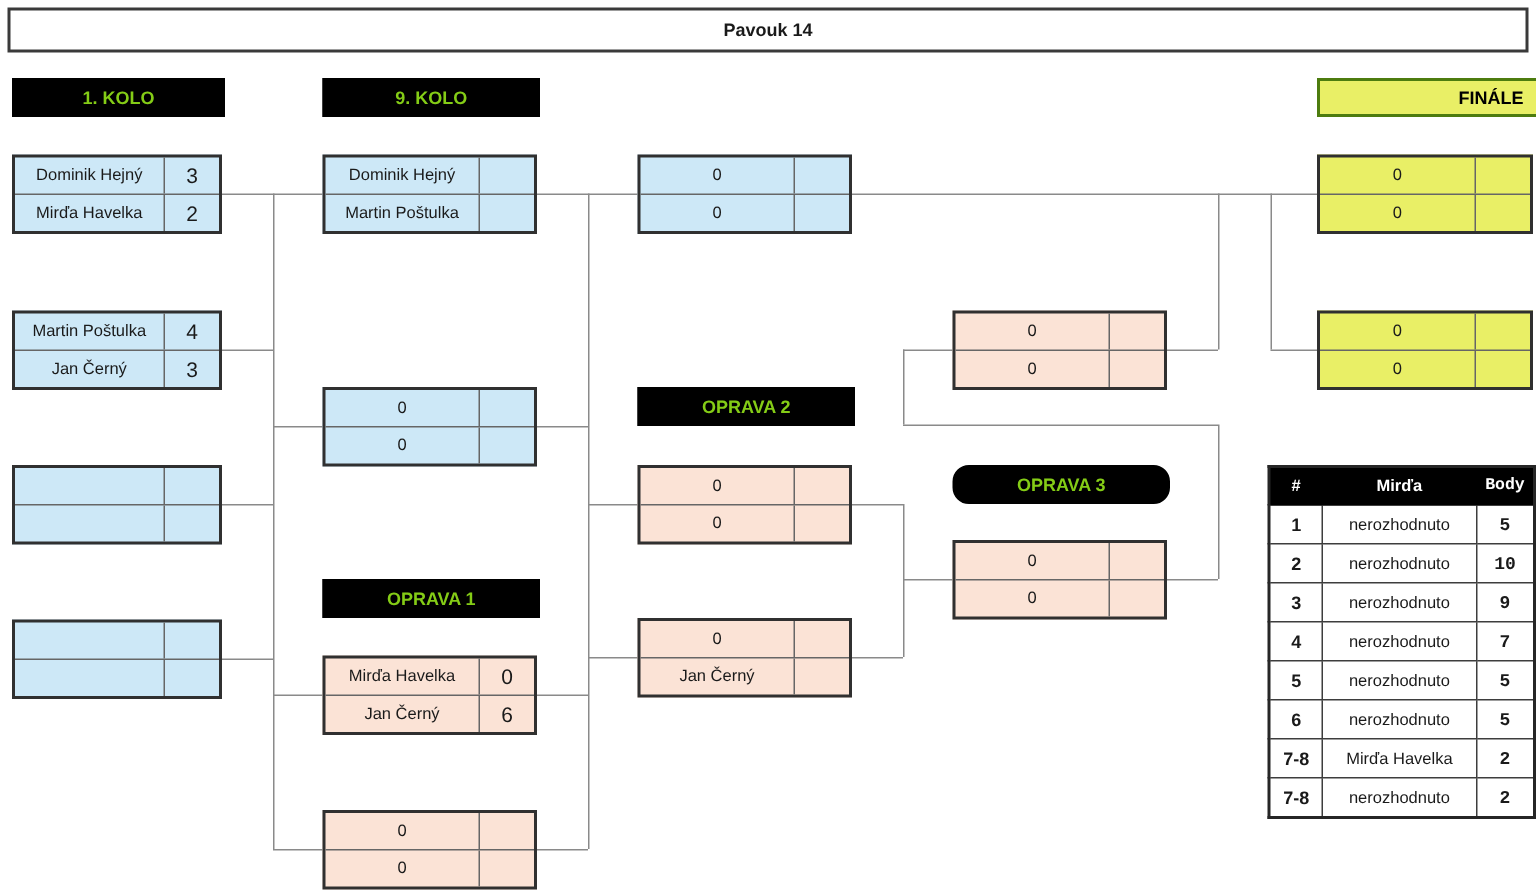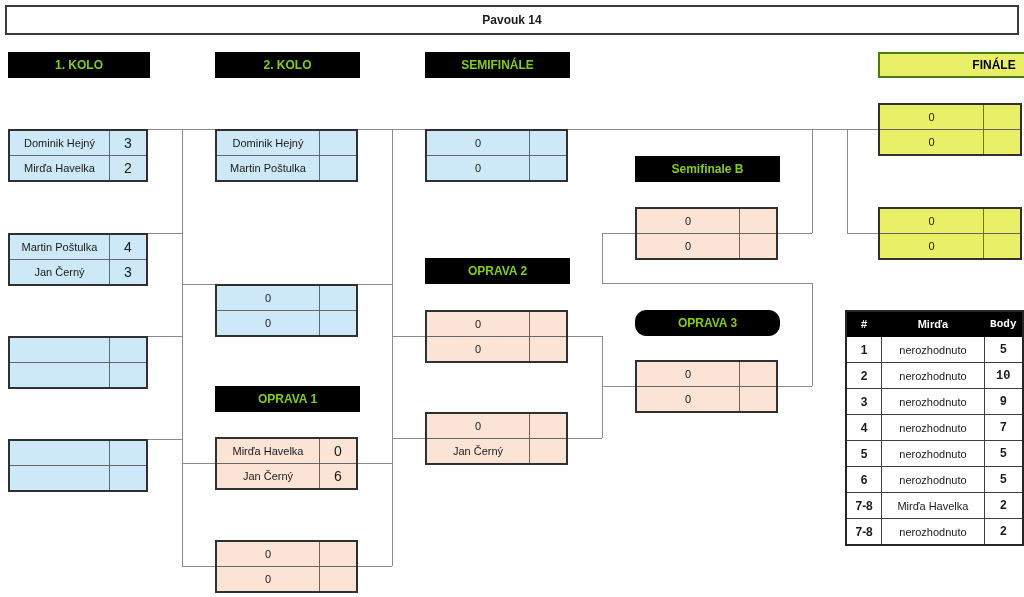--- a/index.html
+++ b/index.html
@@ -17,21 +17,21 @@
     font-weight:bold;font-size:12px;border:1px solid #000;}
   .banner.yellow{background:var(--yellow);color:#000;border:2px solid #4d7c0f;height:22px;padding-left:44px;}
 
   
   .match{position:absolute;border:2px solid #303030;box-sizing:border-box;}
   .match .mrow{height:24px;display:flex;border-bottom:1px solid #666;}
   .match .mrow:last-child{border-bottom:none;}
   .match .mname{flex:1;border-right:1px solid #666;display:flex;align-items:center;
     justify-content:center;font-size:11px;white-space:nowrap;overflow:hidden;}
   .match .mscore{width:36px;display:flex;align-items:center;justify-content:center;font-size:14px;}
-  .blue{background:var(--blue);margin-top:26px;}
+  .blue{background:var(--blue);}
   .pink{background:var(--pink);}
   .yellow-fill{background:var(--yellow);}
 
   
   .hline,.vline{position:absolute;background:#8a8a8a;}
   .hline{height:1px;}
   .vline{width:1px;}
 
   
   .standings{position:absolute;left:845px;top:310px;border-collapse:collapse;
@@ -45,25 +45,23 @@
   .w-rank{width:32px;} .w-name{width:100px;} .w-pts{width:34px;font-family:Liberation Mono, monospace;}
 </style>
 </head>
 <body>
 
 <div id="stage">
 
   <div class="title-box">Pavouk 14</div>
 
   <div class="banner" style="left:8px;top:52px;width:140px;">1. KOLO</div>
-  <div class="banner" style="left:215px;top:52px;width:143px;">2. KOLO</div>
-  <div class="banner" style="left:425px;top:52px;width:143px;">SEMIFINÁLE</div>
+  <div class="banner" style="left:215px;top:52px;width:143px;">9. KOLO</div>
   <div class="banner yellow" style="left:878px;top:52px;width:140px;">FINÁLE</div>
 
-  <div class="banner" style="left:635px;top:156px;width:143px;">Semifinale B</div>
   <div class="banner" style="left:425px;top:258px;width:143px;">OPRAVA 2</div>
   <div class="banner" style="left:635px;top:310px;width:143px;border-radius:11px;">OPRAVA 3</div>
   <div class="banner" style="left:215px;top:386px;width:143px;">OPRAVA 1</div>
 
   <div class="vline" style="left:182px;top:129px;height:437px;"></div>
   <div class="hline" style="left:148px;top:129px;width:67px;"></div>
   <div class="hline" style="left:148px;top:233px;width:34px;"></div>
   <div class="hline" style="left:182px;top:284px;width:33px;"></div>
   <div class="hline" style="left:148px;top:336px;width:34px;"></div>
   <div class="hline" style="left:148px;top:439px;width:34px;"></div>

